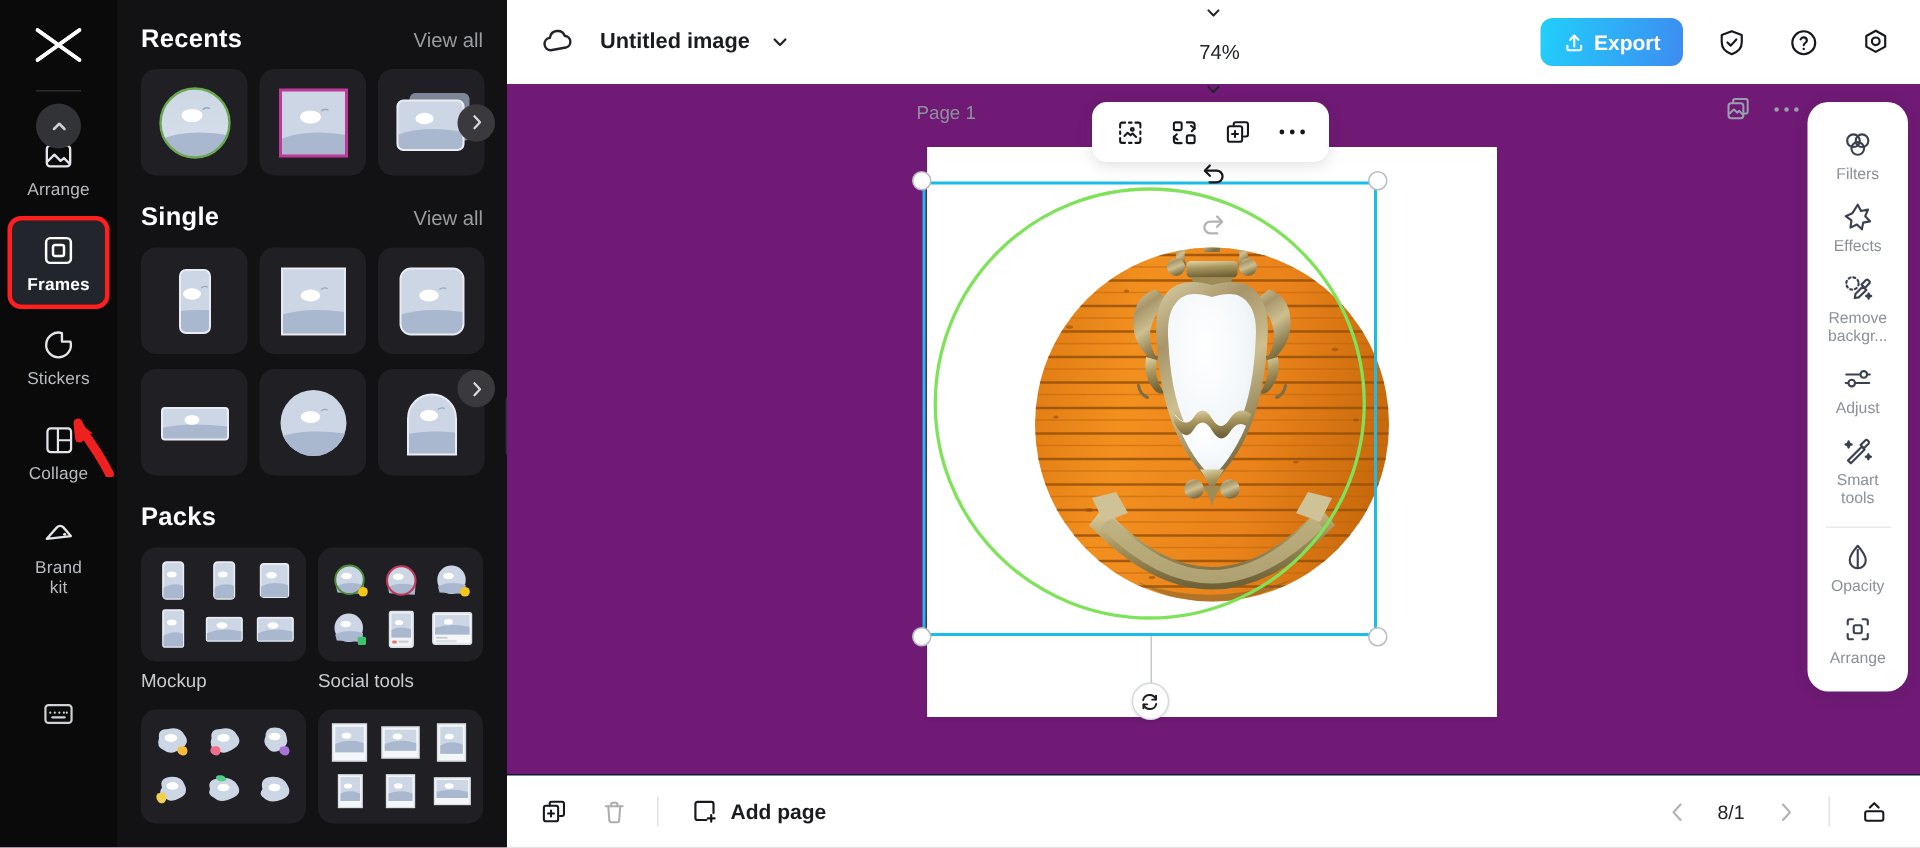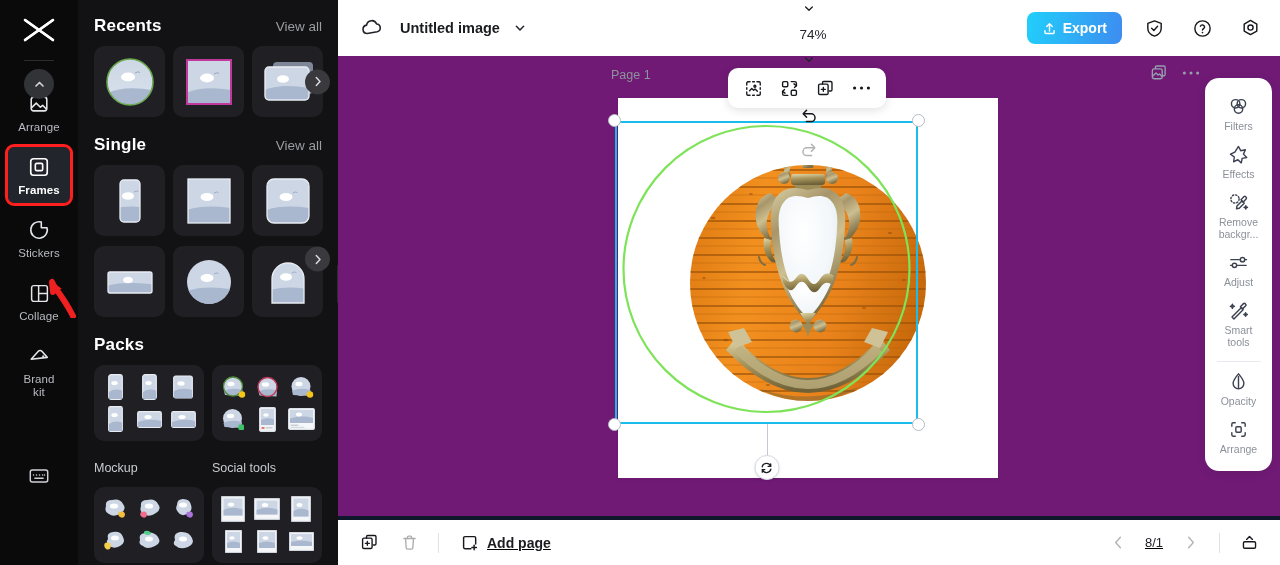--- a/index.html
+++ b/index.html
@@ -66,21 +66,21 @@
     width: 25px; height: 25px; border-radius:50%; background:#3a3a3e;
     display:flex;align-items:center;justify-content:center; cursor:pointer; z-index:3;
   }
   .packs-grid { display:flex; gap: 8px; margin-top: 10px; flex-wrap: wrap;}
   .pack { width: 110px; cursor:pointer; }
   .pack-box {
     width: 110px; height: 76px; border-radius: 10px; background:#202024;
     display:grid; grid-template-columns: repeat(3, 1fr); grid-template-rows: repeat(2,1fr);
     align-items:center; justify-items:center; padding: 6px 4px;
   }
-  .pack-label { color:#c9cbd0; font-size: 12.5px; margin-top: 20px; }
+  .pack-label { color:#c9cbd0; font-size: 12.5px; margin-top: 6px; }
   .collapse-handle {
     position:absolute; right: -9px; top: 262px; width: 10px; height: 44px;
     background:#2c2c31; border-radius: 5px 0 0 5px; display:flex;
     align-items:center; justify-content:center; z-index: 6; cursor:pointer;
   }
 
   
   .main { flex: 1; height: 565px; display:flex; flex-direction:column; background:#fff; position:relative; }
   .topbar {
     height: 56px; display:flex; align-items:center; padding: 0 14px 0 18px;
@@ -133,36 +133,36 @@
   .float-tb {
     position:absolute; left: 390px; top: 12px;
     height: 40px; background:#fff; border-radius: 10px;
     box-shadow: 0 2px 10px rgba(25,30,45,.14);
     display:flex; align-items:center; gap: 6px; padding: 0 10px; z-index: 8;
   }
   .ft-btn { width:30px;height:30px;border-radius:7px;display:flex;align-items:center;justify-content:center;cursor:pointer; }
 
   
   .dock {
-    position:absolute; right: 8px; top: 22px; width: 67px;
+    position:absolute; right: 8px; top: 12px; width: 67px;
     background:#fff; border-radius: 14px; box-shadow: 0 2px 10px rgba(25,30,45,.13);
     padding: 12px 0 10px; display:flex; flex-direction:column; align-items:center;
     z-index: 7;
   }
   .dock-item {
     width: 60px; padding: 6px 2px; display:flex; flex-direction:column;
     align-items:center; gap:3px; cursor:pointer; border-radius:8px;
   }
   .dock-label { font-size: 10.5px; color:#8b9099; text-align:center; line-height:12px; }
   .dock-sep { width: 44px; height:1px; background:#e7eaee; margin: 7px 0 3px; }
 
   
   .bottombar {
     height: 49px; flex: 0 0 49px; background:#fff; display:flex; align-items:center;
-    padding: 0 16px 0 16px; border-top: 4px solid #0f172a; text-decoration: underline;
+    padding: 0 16px 0 16px; border-top: 1px solid #0f172a;
   }
   .bb-btn { width:30px;height:30px;border-radius:7px;display:flex;align-items:center;justify-content:center;cursor:pointer;}
   .bb-btn.dis { opacity:.35; }
   .addpage {
     display:flex; align-items:center; gap:8px; cursor:pointer; font-size:14px;
     color:#1b1c20; font-weight:600; padding: 4px 8px; border-radius:7px;
   }
   .bb-right { margin-left:auto; display:flex; align-items:center; gap: 4px; }
   .pg-ind { font-size:13px; color:#22242a; min-width: 34px; text-align:center; }
   svg { display:block; }

